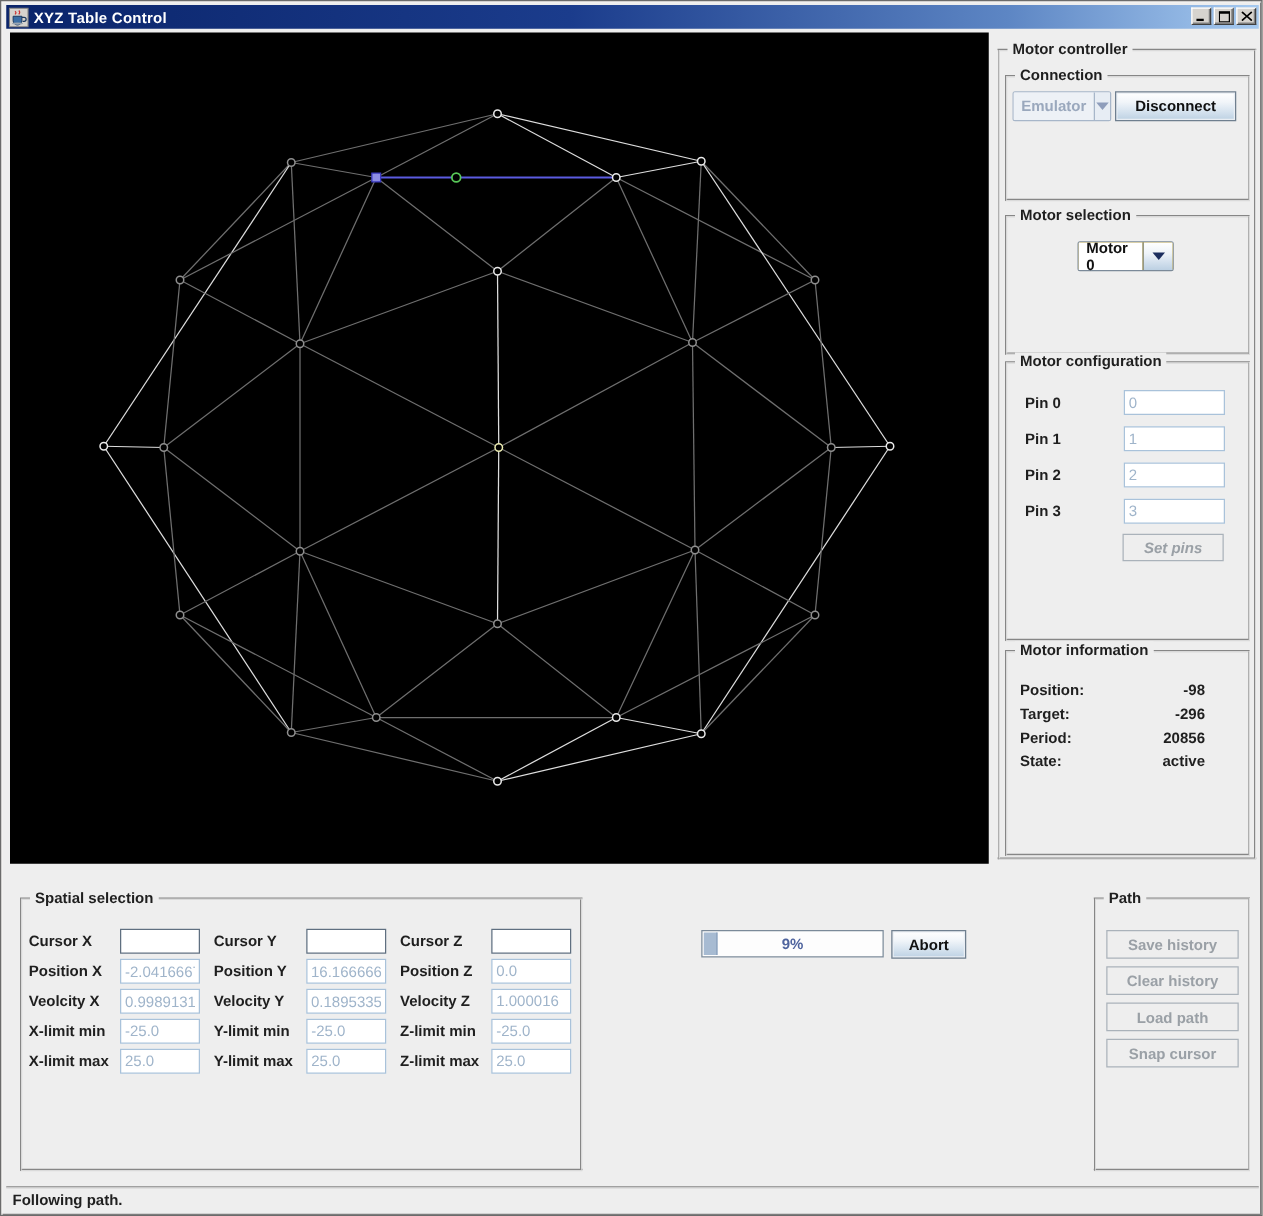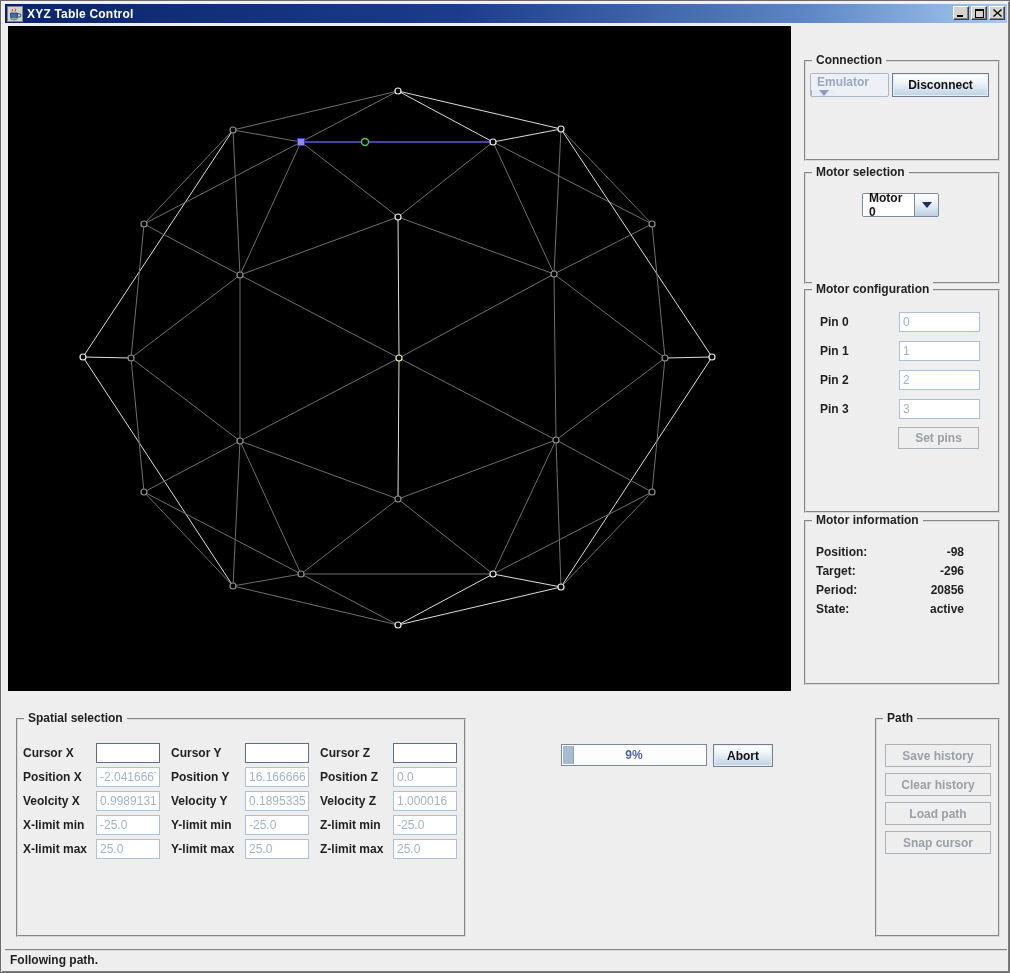--- a/index.html
+++ b/index.html
@@ -224,25 +224,28 @@
         <circle cx="293" cy="548" r="3" fill="#000" stroke="#8f8f8f" stroke-width="1.2"></circle>
         <circle cx="485" cy="548" r="3" fill="#000" stroke="#eaeaea" stroke-width="1.2"></circle>
         <circle cx="553" cy="561" r="3" fill="#000" stroke="#eaeaea" stroke-width="1.2"></circle>
         <circle cx="390" cy="473" r="3" fill="#000" stroke="#8f8f8f" stroke-width="1.2"></circle>
         <circle cx="390" cy="599" r="3" fill="#000" stroke="#eaeaea" stroke-width="1.2"></circle>
         <rect x="289.5" y="112.5" width="7" height="7" fill="#8c8ce4" stroke="#3a3ac2"></rect>
         <circle cx="357" cy="116" r="3.5" fill="#000" stroke="#58c858" stroke-width="1.4"></circle>
       </svg>
   </div>
 
+  <div class="group" style="left:797px; top:38px; width:207px; height:649px;">
+    <span class="gtitle">Motor controller</span>
+  </div>
 
   <div class="group" style="left:803px; top:59px; width:196px; height:101px;">
     <span class="gtitle">Connection</span>
   </div>
-  <div class="combo disabled" style="left:809px; top:72px; width:79px; height:24px;flex-direction:column;">
+  <div class="combo disabled" style="left:809px; top:72px; width:79px; height:24px;">
     <span class="ctext">Emulator</span>
     <span class="carrow">
         <span class="tri"></span>
       </span>
   </div>
   <div class="btn" style="left:891px; top:72px; width:97px; height:24px;">Disconnect</div>
 
   <div class="group" style="left:803px; top:171px; width:196px; height:112px;">
     <span class="gtitle">Motor selection</span>
   </div>
@@ -250,21 +253,21 @@
     <span class="ctext">Motor 0</span>
     <span class="carrow">
         <span class="tri"></span>
       </span>
   </div>
 
   <div class="group" style="left:803px; top:288px; width:196px; height:224px;">
     <span class="gtitle">Motor configuration</span>
     <span id="pin-rows"><span class="lbl" style="left: 14px; top: 21px;">Pin 0</span><input class="tf disabled" disabled="" value="0" style="left: 93px; top: 21px; width: 81px;"><span class="lbl" style="left: 14px; top: 50px;">Pin 1</span><input class="tf disabled" disabled="" value="1" style="left: 93px; top: 50px; width: 81px;"><span class="lbl" style="left: 14px; top: 79px;">Pin 2</span><input class="tf disabled" disabled="" value="2" style="left: 93px; top: 79px; width: 81px;"><span class="lbl" style="left: 14px; top: 108px;">Pin 3</span><input class="tf disabled" disabled="" value="3" style="left: 93px; top: 108px; width: 81px;"></span>
   </div>
-  <div class="btn disabled" style="left:897px; top:426px; width:81px; height:22px;">Set pins</div>
+  <div class="btn disabled" style="left:897px; top:426px; width:81px; height:22px;font-style:italic;">Set pins</div>
 
   <div class="group" id="info-group" style="left:803px; top:519px; width:196px; height:165px;">
     <span class="gtitle">Motor information</span>
   <div class="inforow" style="top: 23px;">
         <span class="ilabel">Position:</span>
         <span class="ivalue">-98</span>
       </div>
       <div class="inforow" style="top: 42px;">
         <span class="ilabel">Target:</span>
         <span class="ivalue">-296</span>

